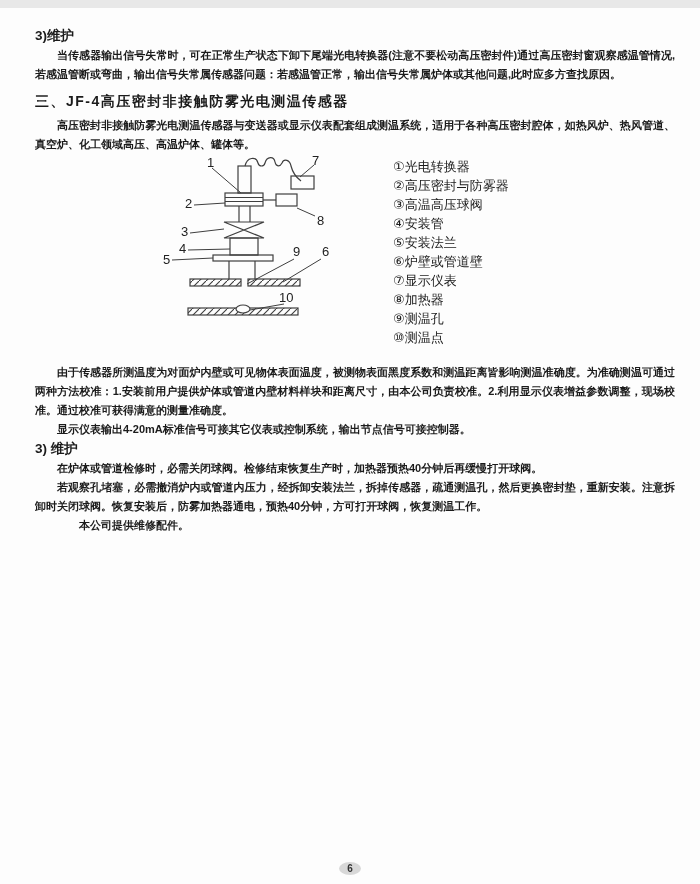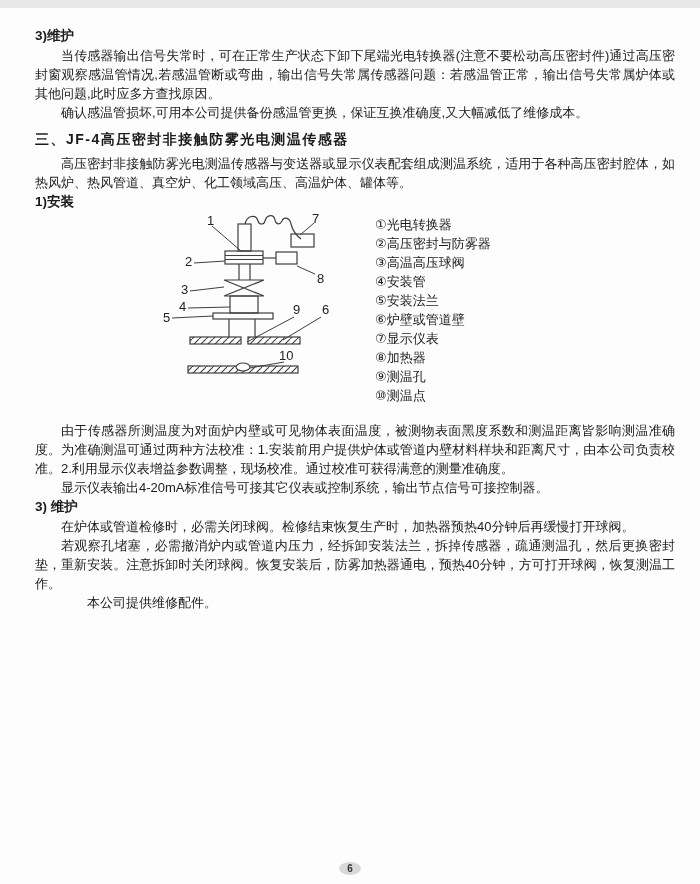--- a/index.html
+++ b/index.html
@@ -10,44 +10,44 @@
     background:#fdfdfd;
     overflow:hidden;
     font-family:"Liberation Sans","DejaVu Sans",sans-serif;
     color:#1b1b1b;
     box-sizing:border-box;
     padding:18px 26px 4px 35px;
   }
   .body-text{width:640px;}
   p{margin:0;}
   .para{
-    font-size:13px;
+    font-size:11px;
     line-height:19px;
     text-align:justify;
     text-indent:2em;
-    font-weight:400;
+    font-weight:700;
   }
   .para.bigindent{text-indent:4em;}
   .sub-label{
     font-size:13.5px;
     font-weight:bold;
     line-height:20px;
   }
   h2.sec{
     margin:4px 0 2px 0;
     font-size:14px;
     font-weight:bold;
     letter-spacing:1.5px;
     line-height:26px;
   }
   h2.sec4{margin-top:6px;}
   
   .figure{position:relative;height:208px;width:640px;margin-top:1px;}
   .fig-svg{position:absolute;left:108px;top:0;}
-  .fig-legend{position:absolute;left:340px;top:2px;}
+  .fig-legend{position:absolute;left:358px;top:2px;}
   .legend-item{
     font-size:13px;
     line-height:19px;
     font-weight:500;
     white-space:nowrap;
   }
   .fig-caption{
     position:absolute;
     left:0;right:60px;
     bottom:0;
@@ -75,25 +75,23 @@
   }
 </style>
 </head>
 <body>
 
 <div class="page">
   <div class="body-text">
 
     <p class="sub-label">3)维护</p>
     <p class="para">当传感器输出信号失常时，可在正常生产状态下卸下尾端光电转换器(注意不要松动高压密封件)通过高压密封窗观察感温管情况,若感温管断或弯曲，输出信号失常属传感器问题：若感温管正常，输出信号失常属炉体或其他问题,此时应多方查找原因。</p>
-    <p class="para">确认感温管损坏,可用本公司提供备份感温管更换，保证互换准确度,又大幅减低了维修成本。</p>
 
     <h2 class="sec">三、JF-4高压密封非接触防雾光电测温传感器</h2>
     <p class="para">高压密封非接触防雾光电测温传感器与变送器或显示仪表配套组成测温系统，适用于各种高压密封腔体，如热风炉、热风管道、真空炉、化工领域高压、高温炉体、罐体等。</p>
-    <p class="sub-label">1)安装</p>
 
     <div class="figure">
       <svg class="fig-svg" width="262" height="186" viewBox="0 0 262 186">
         <defs>
           <pattern id="hatch" width="7" height="7" patternUnits="userSpaceOnUse">
             <path d="M-1,8 L8,-1" stroke="#3a3a3a" stroke-width="1.1"></path>
           </pattern>
         </defs>
         <g stroke="#3f3f3f" stroke-width="1.2" fill="none">
 

